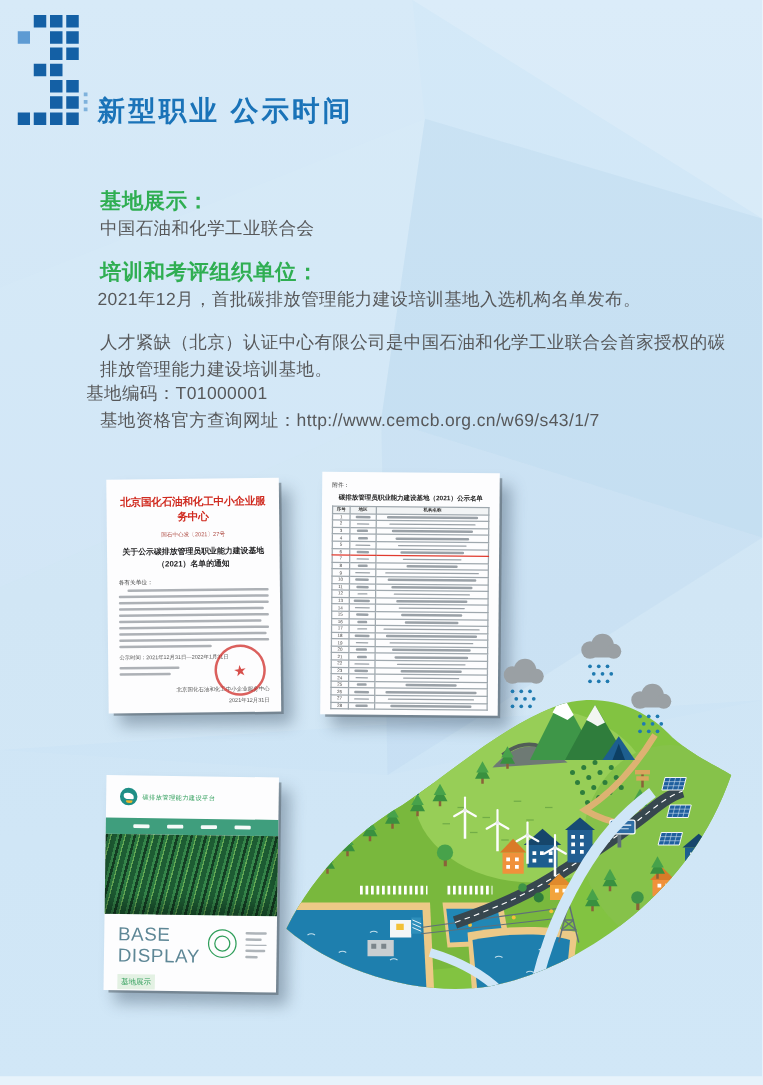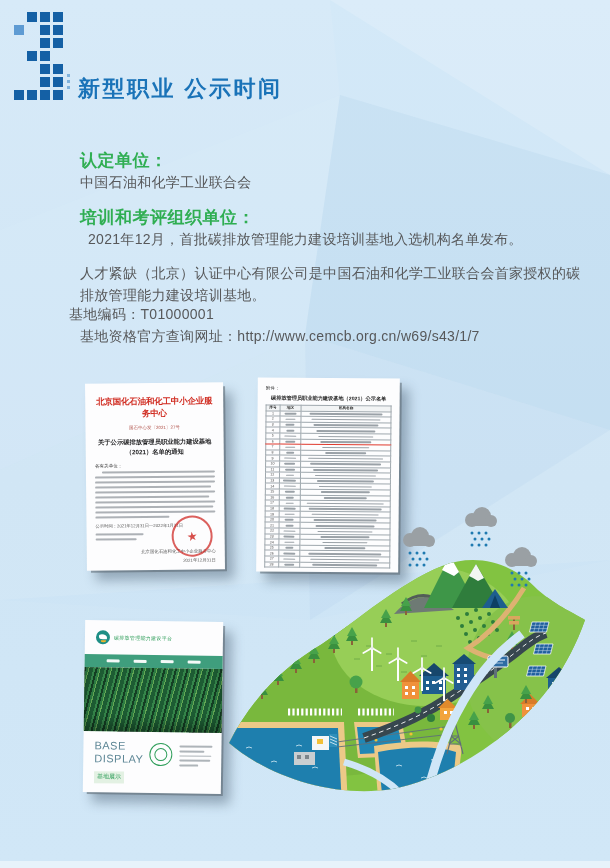--- a/index.html
+++ b/index.html
@@ -14,21 +14,21 @@
   
   #numeral{left:14px;top:12px;}
   
   .page-title{left:78px;top:74px;font-size:22px;font-weight:bold;color:#1a73b8;letter-spacing:2.5px;}
   
   .ghead{font-size:17px;font-weight:bold;color:#2fae52;letter-spacing:.5px;}
   .gbody{font-size:14px;color:#57585a;letter-spacing:.3px;}
   #h-certify{left:80px;top:149px;}
   #b-certify{left:80px;top:174px;text-align:center;}
   #h-training{left:80px;top:206px;}
-  #b-training{left:88px;top:231px;}
+  #b-training{left:78px;top:231px;}
   #paragraph{left:80px;top:262px;width:506px;line-height:22px;}
   #base-code{left:69px;top:306px;}
   #query-url{left:80px;top:328px;}
   
   .doc{background:#fdfdfe;box-shadow:3px 3px 0 -1px rgba(90,102,112,.55),9px 10px 12px rgba(55,75,95,.40);}
   #doc-letter{left:86px;top:383px;width:138px;height:187px;transform:rotate(-.6deg);padding:9px 9px;box-sizing:border-box;}
   .letter-org{color:#d02b20;font-weight:bold;font-size:8.5px;text-align:center;margin-top:4px;letter-spacing:-.2px;}
   .letter-no{color:#b05048;font-size:4.5px;text-align:center;margin-top:5px;}
   .letter-title{color:#1d1d1f;font-weight:bold;font-size:6.3px;text-align:center;margin-top:7px;line-height:1.6;}
   .letter-salu{font-size:4.6px;color:#444;margin:6px 0 2px 0;}
@@ -53,21 +53,21 @@
   .bro-logo{width:14px;height:14px;border-radius:50%;background:#1f8f86;position:relative;flex:0 0 auto;}
   .bro-logo:before{content:"";position:absolute;left:3px;top:4px;width:8px;height:5px;background:#fff;border-radius:60% 100% 20% 80%;}
   .bro-logo:after{content:"";position:absolute;left:5px;top:10px;width:5px;height:2px;background:#f0b429;border-radius:0 0 60% 60%;}
   .bro-name{font-size:5px;color:#2f9e5a;margin-left:4px;letter-spacing:.3px;}
   .bro-nav{height:13px;background:#3f9e7d;display:flex;align-items:center;justify-content:space-evenly;padding:0 8px;}
   .navpill{width:13px;height:2.6px;background:rgba(255,255,255,.95);border-radius:1px;}
   .bro-photo{height:64px;
      background:repeating-linear-gradient(104deg,#143e23 0 2px,#2c7a42 2px 4px,#63a854 4px 5px,#1d5c33 5px 9px,#35854a 9px 11px);
      box-shadow:inset 0 -8px 12px rgba(0,0,0,.35);}
   .bro-bottom{display:flex;padding:8px 7px 0 11px;}
-  .base-en{font-size:11px;color:#5e8796;line-height:1.15;letter-spacing:.5px;}
+  .base-en{font-size:15px;color:#5e8796;line-height:1.15;letter-spacing:.5px;}
   .base-cn{display:inline-block;margin-top:4px;font-size:6px;color:#2f9e5a;background:#e3f1e3;padding:1.5px 3px;}
   .bro-seal{width:21px;height:21px;border:1.5px solid #2f9e5a;border-radius:50%;margin:3px 0 0 6px;flex:0 0 auto;
             display:flex;align-items:center;justify-content:center;}
   .bro-seal i{width:11px;height:11px;border:.5px solid #2f9e5a;border-radius:50%;display:block;}
   .bro-lines{margin-left:7px;margin-top:2px;flex:1;}
   .bln{height:1.8px;background:#9aa1a7;opacity:.8;border-radius:1px;margin:3px 0;}
   
   #bottom-strip{left:0;top:861px;width:610px;height:7px;background:#e7f3fb;}
 </style>
 </head>
@@ -104,21 +104,21 @@
       <rect x="26" y="78" width="10" height="10"></rect>
       <rect x="39" y="78" width="10" height="10"></rect>
     <rect x="53" y="62" width="3" height="3" fill="#7fb2dc"></rect>
       <rect x="53" y="68" width="3" height="3" fill="#7fb2dc"></rect>
       <rect x="53" y="74" width="3" height="3" fill="#7fb2dc"></rect>
   </g>
 </svg>
 
 <div class="abs page-title">新型职业 公示时间</div>
 
-<div id="h-certify" class="abs ghead">认定单位：</div>
+<div id="h-certify" class="abs ghead">基地展示：</div>
 <div id="b-certify" class="abs gbody">中国石油和化学工业联合会</div>
 <div id="h-training" class="abs ghead">培训和考评组织单位：</div>
 <div id="b-training" class="abs gbody">2021年12月，首批碳排放管理能力建设培训基地入选机构名单发布。</div>
 <div id="paragraph" class="abs gbody">人才紧缺（北京）认证中心有限公司是中国石油和化学工业联合会首家授权的碳排放管理能力建设培训基地。</div>
 <div id="base-code" class="abs gbody">基地编码：T01000001</div>
 <div id="query-url" class="abs gbody">基地资格官方查询网址：http://www.cemcb.org.cn/w69/s43/1/7</div>
 
 <div id="doc-letter" class="abs doc">
   <div class="letter-org">北京国化石油和化工中小企业服务中心</div>
   <div class="letter-no">国石中心发〔2021〕27号</div>

